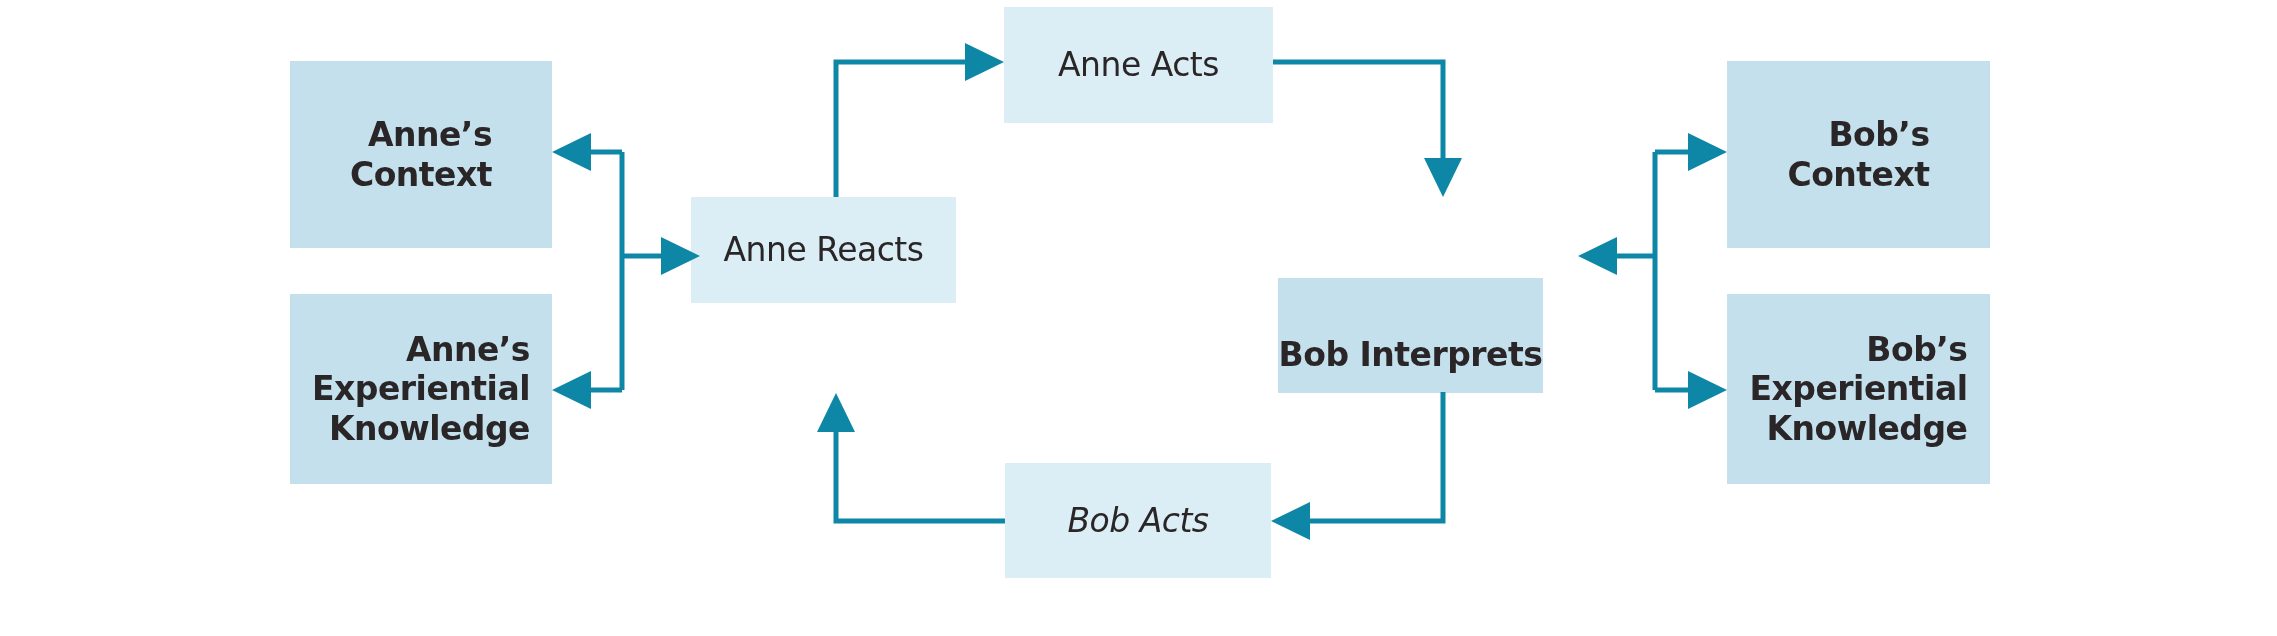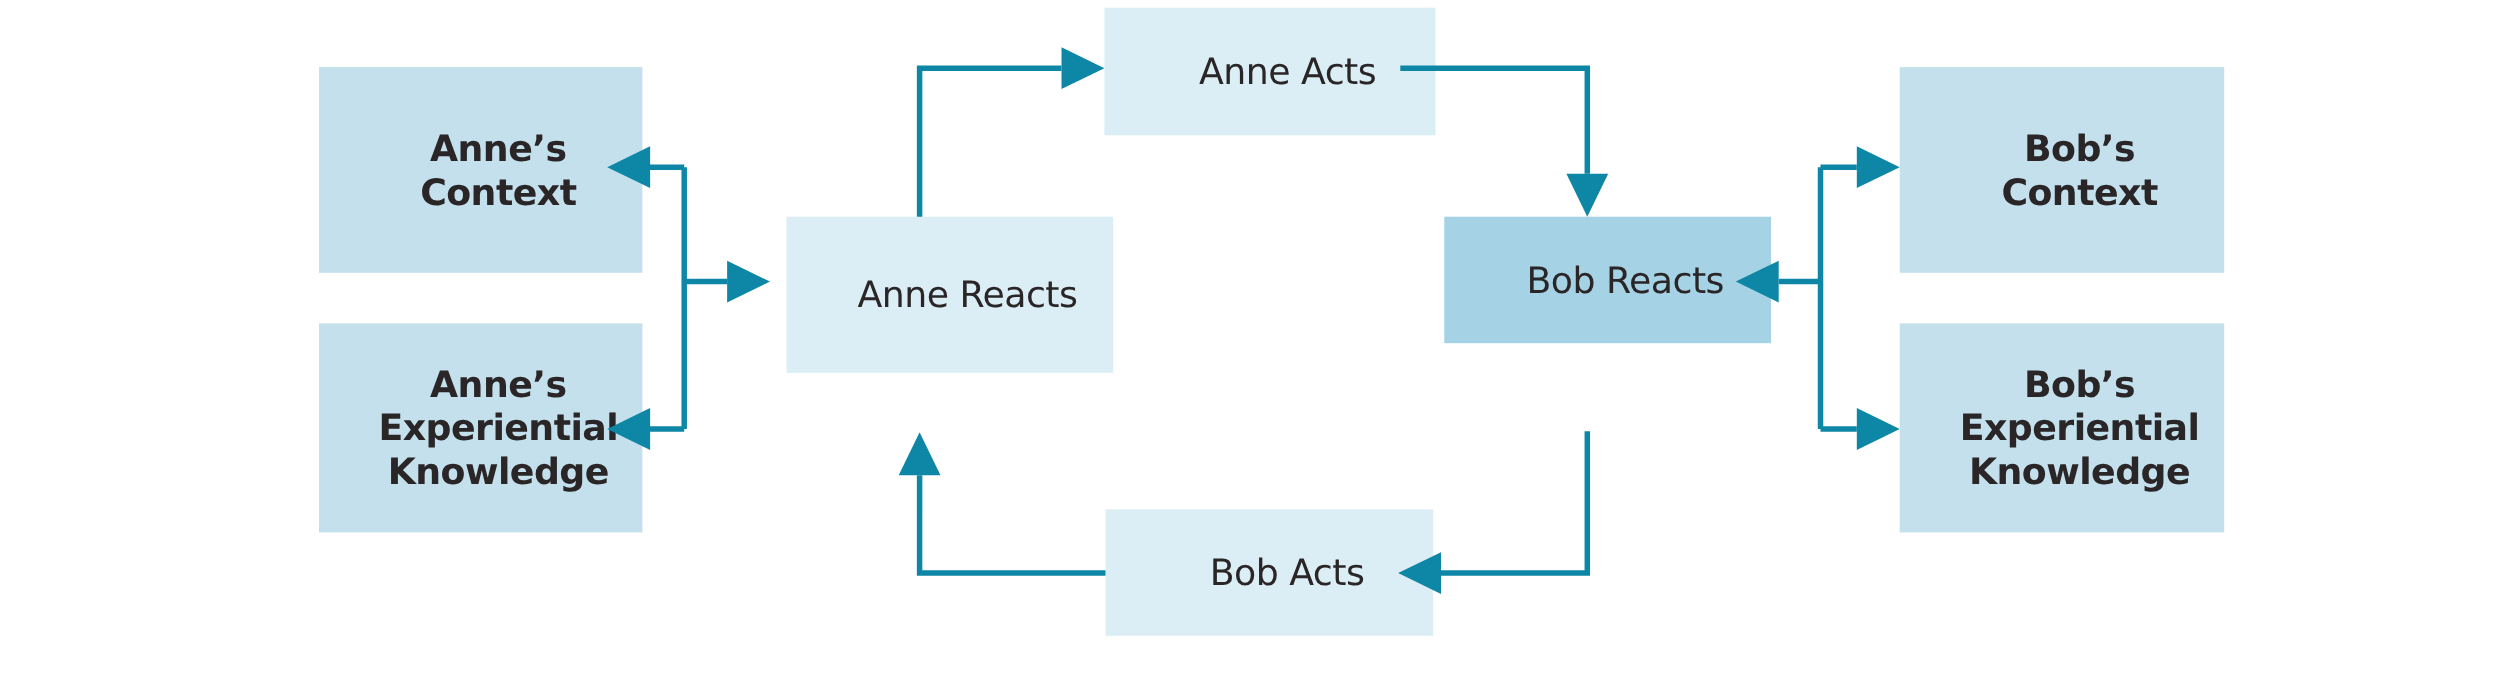--- a/index.html
+++ b/index.html
@@ -6,41 +6,40 @@
   .canvas{
     position:relative;
     width:2277px;height:636px;
     background:var(--color-background,#fff);
     font-family:"DejaVu Sans", sans-serif;
     overflow:hidden;
   }
   .box{
     position:absolute;
     display:flex;align-items:center;justify-content:center;
-    text-align:center;
+    text-align:right;
     color:var(--color-text,#2a2627);
     font-size:33px;line-height:1.2;letter-spacing:-0.5px;
     white-space:pre-line;
     z-index:1;
-    padding-left:32px;
   }
   .fill-light{background:var(--color-box_light,#dceef5);}
   .fill-medium{background:var(--color-box_medium,#c3e0ec);font-weight:bold;}
   .fill-dark{background:var(--color-box_dark,#a5d2e4);}
   .overlap-under{z-index:2;align-items:flex-end;padding-bottom:18px;box-sizing:border-box;}
   .overlap-over{z-index:3;}
 
   #anne-context   {left:290px; top:61px;  width:262px; height:187px;}
   #anne-exp       {left:290px; top:294px; width:262px; height:190px;}
-  #anne-reacts    {left:715px; top:197px; width:265px; height:142px;}
+  #anne-reacts    {left:691px; top:197px; width:265px; height:106px;}
   #anne-interprets{left:740px; top:278px; width:265px; height:115px;}
   #anne-acts      {left:1004px;top:7px;   width:269px; height:116px;}
   #bob-reacts     {left:1313px;top:197px; width:265px; height:115px;}
   #bob-interprets {left:1278px;top:278px; width:265px; height:115px;}
-  #bob-acts       {left:1005px;top:463px; width:266px; height:115px;}
+  #bob-acts       {left:1005px;top:463px; width:266px; height:115px;font-style:italic;}
   #bob-context    {left:1727px;top:61px;  width:263px; height:187px;}
   #bob-exp        {left:1727px;top:294px; width:263px; height:190px;}
 
   .connector-layer{
     position:absolute;left:0;top:0;width:2277px;height:636px;
     z-index:5;pointer-events:none;
   }
   .ln{fill:none;stroke:var(--color-arrow,#0e87a6);stroke-width:5px;stroke-linejoin:miter;}
   .hd{fill:var(--color-arrow,#0e87a6);stroke:none;}
 </style>
@@ -54,22 +53,22 @@
 
   <div class="box fill-medium" id="anne-exp">Anne’s
 Experiential
 Knowledge</div>
 
 
   <div class="box fill-light overlap-over" id="anne-reacts">Anne Reacts</div>
 
   <div class="box fill-light" id="anne-acts">Anne Acts</div>
 
+  <div class="box fill-medium overlap-under" id="bob-interprets">Bob Interprets</div>
 
-  <div class="box fill-dark overlap-over" id="bob-reacts">Bob Reacts</div>
 
   <div class="box fill-light" id="bob-acts">Bob Acts</div>
 
   <div class="box fill-medium" id="bob-context">Bob’s
 Context</div>
 
   <div class="box fill-medium" id="bob-exp">Bob’s
 Experiential
 Knowledge</div>
 

